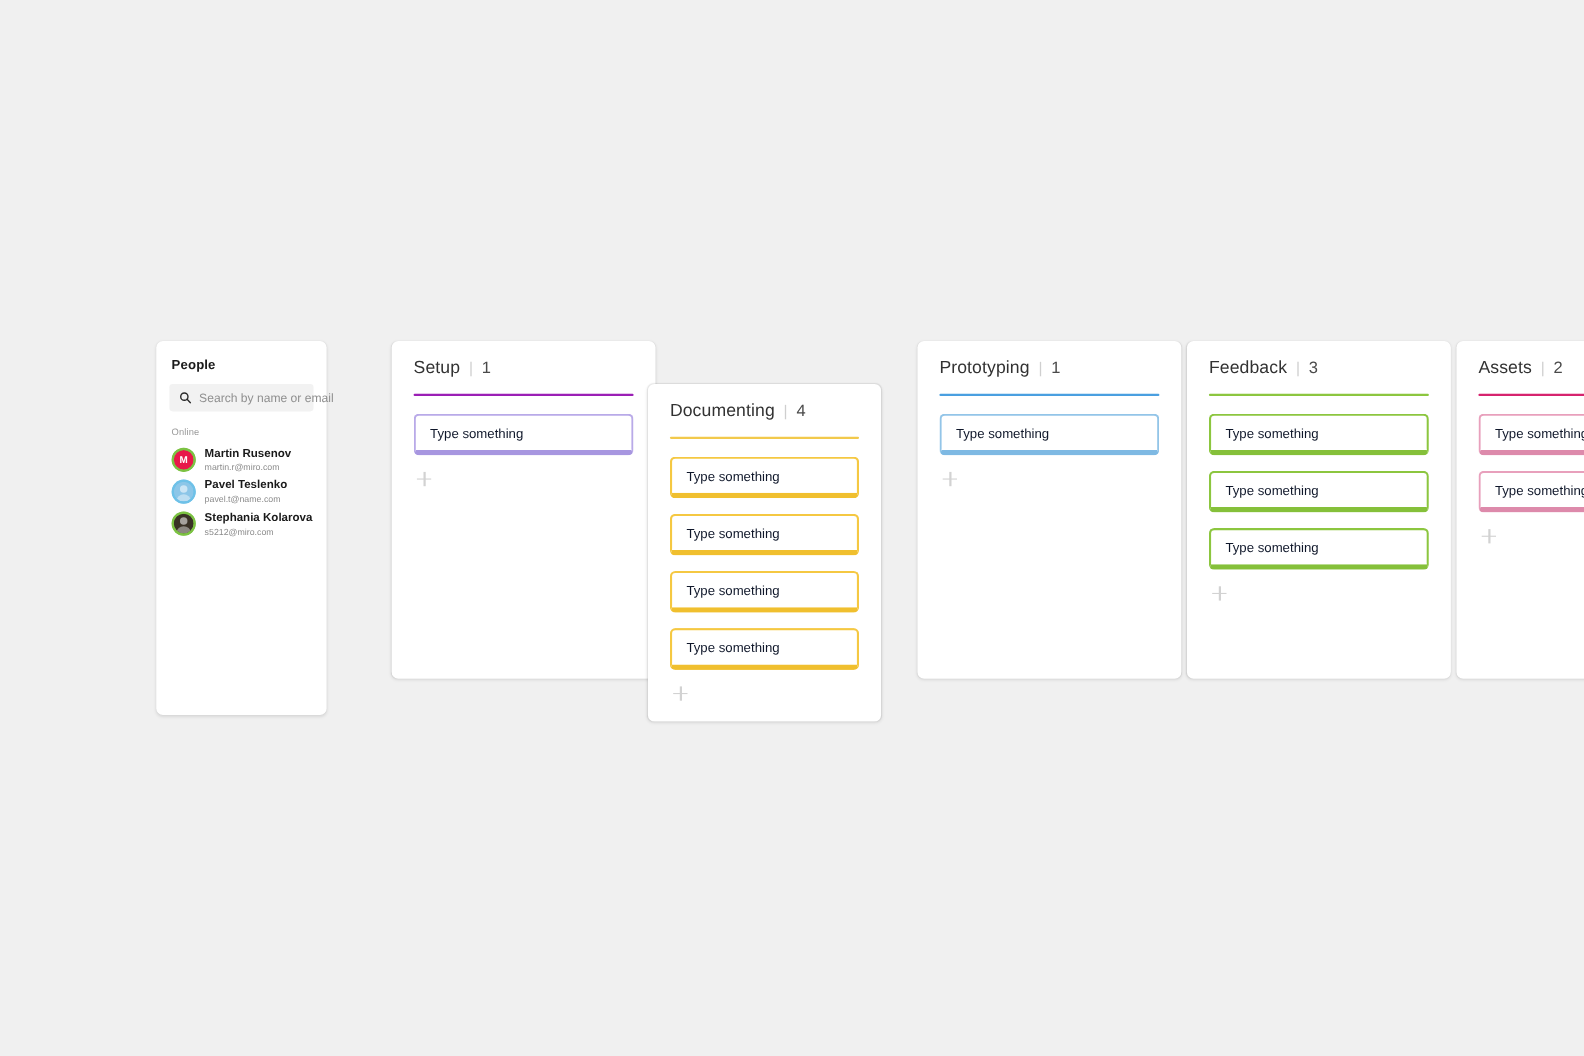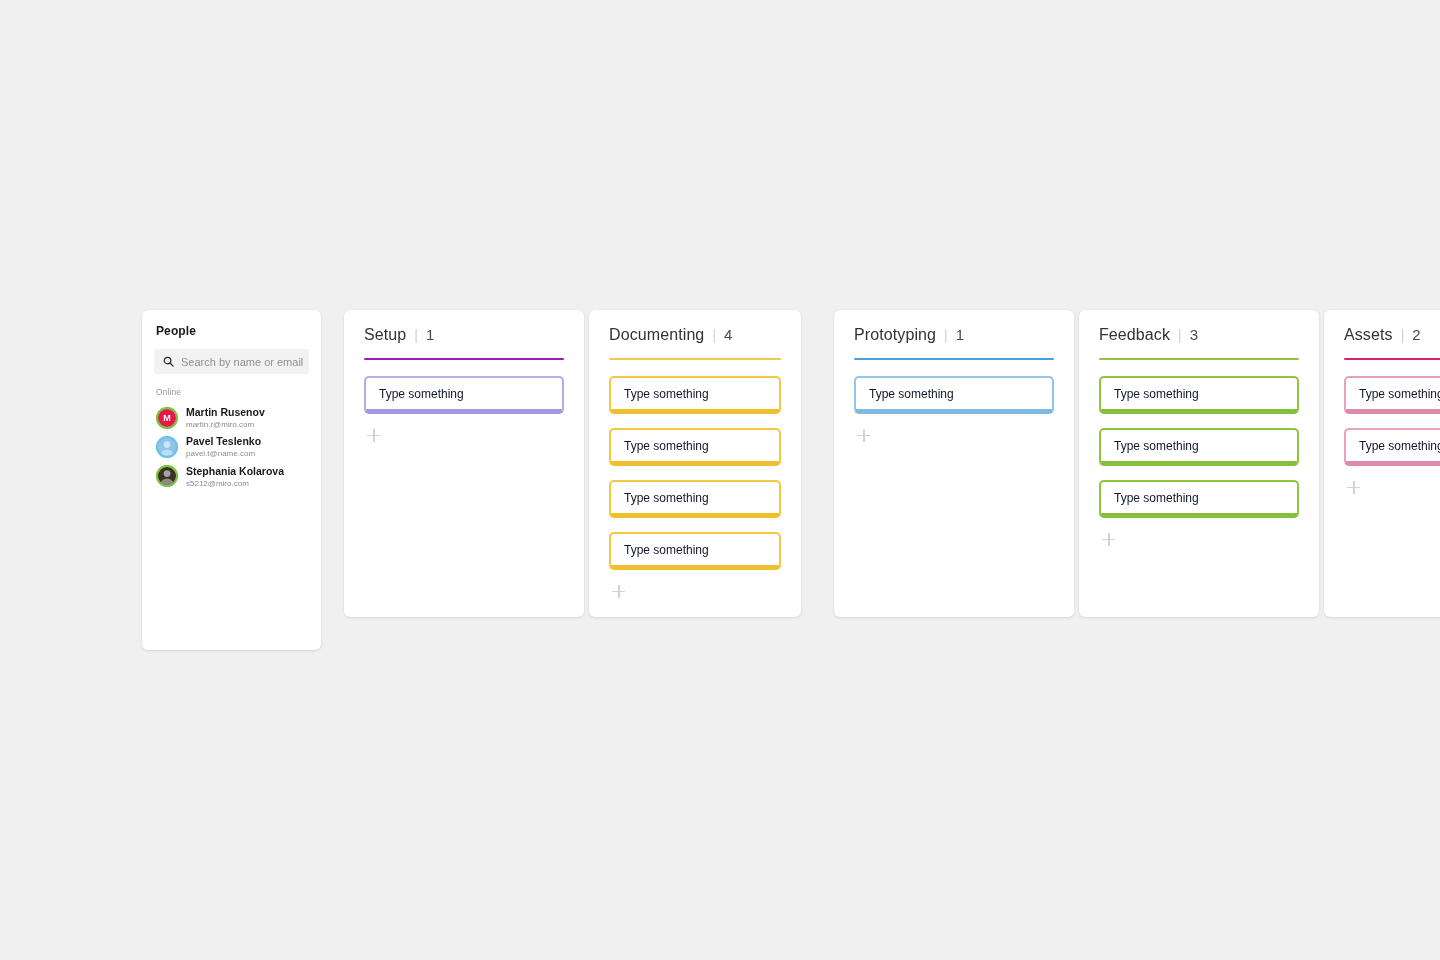--- a/index.html
+++ b/index.html
@@ -23,21 +23,21 @@
     top: 0;
     width: 1440px;
     height: 960px;
   }
 
   
   #people-panel {
     position: absolute;
     left: 142px;
     top: 310px;
-    width: 179px;
+    width: 155px;
     height: 340px;
     background: #ffffff;
     border-radius: 6px;
     box-shadow: 0 1px 3px rgba(0,0,0,.10), 0 0 1px rgba(0,0,0,.08);
     padding: 14px 12px 0 12px;
   }
 
   .people-title {
     font-size: 12px;
     font-weight: bold;
@@ -268,35 +268,35 @@
           </div>
           <div class="person-text">
             <div class="person-name">Stephania Kolarova</div>
             <div class="person-email">s5212@miro.com</div>
           </div>
         </div>
       </div>
   </div>
 
   <div id="columns-host">
-      <div class="column" style="left: 344px; width: 240px;">
+      <div class="column" style="left: 356px; width: 240px;">
         <div class="col-header">
           <span class="col-title">Setup</span>
           <span class="col-sep">|</span>
           <span class="col-count">1</span>
         </div>
         <div class="col-rule" style="background: rgb(155, 31, 181);"></div>
         <div class="cards">
           <div class="card" style="border-color: rgb(185, 170, 232) rgb(185, 170, 232) rgb(167, 150, 224);">
             <span class="card-placeholder">Type something</span>
           </div>
           <div class="add-btn"></div>
         </div>
       </div>
-      <div class="column" style="left: 589px; width: 212px;">
+      <div class="column" style="left: 589px; width: 212px; margin-top: 39px;">
         <div class="col-header">
           <span class="col-title">Documenting</span>
           <span class="col-sep">|</span>
           <span class="col-count">4</span>
         </div>
         <div class="col-rule" style="background: rgb(242, 201, 76);"></div>
         <div class="cards">
           <div class="card" style="border-color: rgb(245, 200, 66) rgb(245, 200, 66) rgb(240, 191, 46);">
             <span class="card-placeholder">Type something</span>
           </div>

